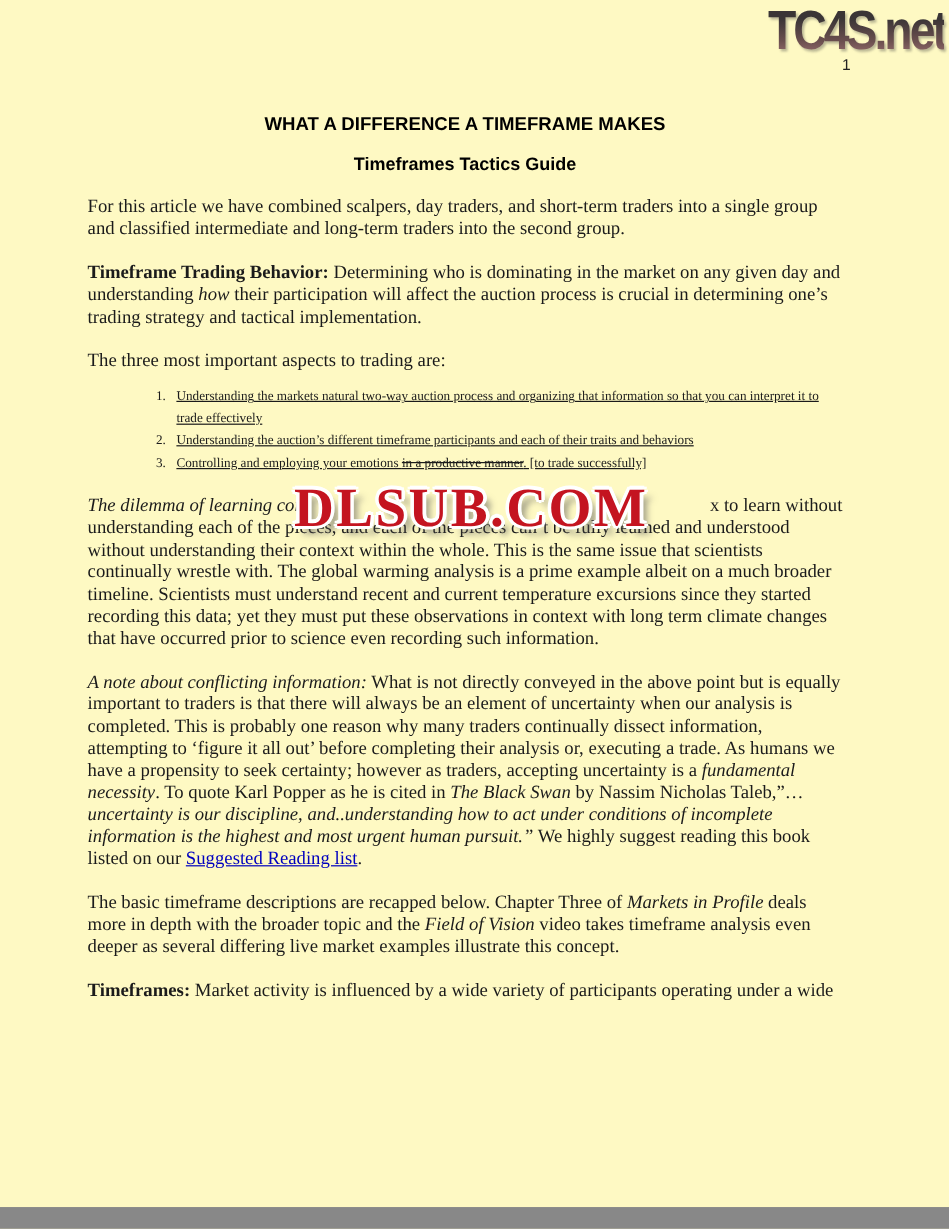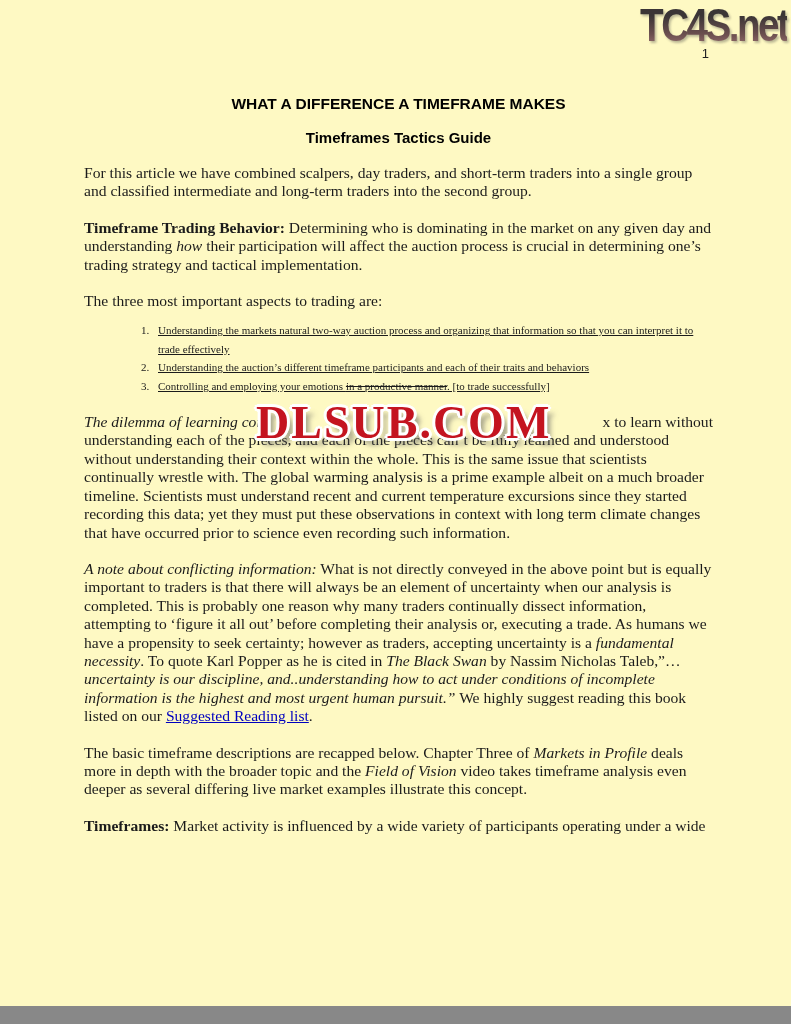--- a/index.html
+++ b/index.html
@@ -22,21 +22,21 @@
     .tc4s-logo {
       background:linear-gradient(#3a3536 30%, #6b4f4f 70%, #9b7070 100%);
       -webkit-background-clip:text; background-clip:text; color:transparent;
     }
   }
   .pagenum {
     position:absolute; top:46px; right:82px;
     font-family:"Liberation Sans", sans-serif; font-size:13px; color:#222;
   }
   
-  .content { position:absolute; left:84px; top:0; width:629px; }
+  .content { position:absolute; left:73px; top:0; width:629px; }
   .title {
     margin-top:95px; text-align:center;
     font-family:"Liberation Sans", sans-serif; font-weight:bold; font-size:15.5px; color:#000;
   }
   .subtitle {
     margin-top:16px; text-align:center;
     font-family:"Liberation Sans", sans-serif; font-weight:bold; font-size:15px; color:#000;
   }
   p.body { margin-top:18px; font-size:15.6px; line-height:18.4px; }
   .b { font-weight:bold; }

